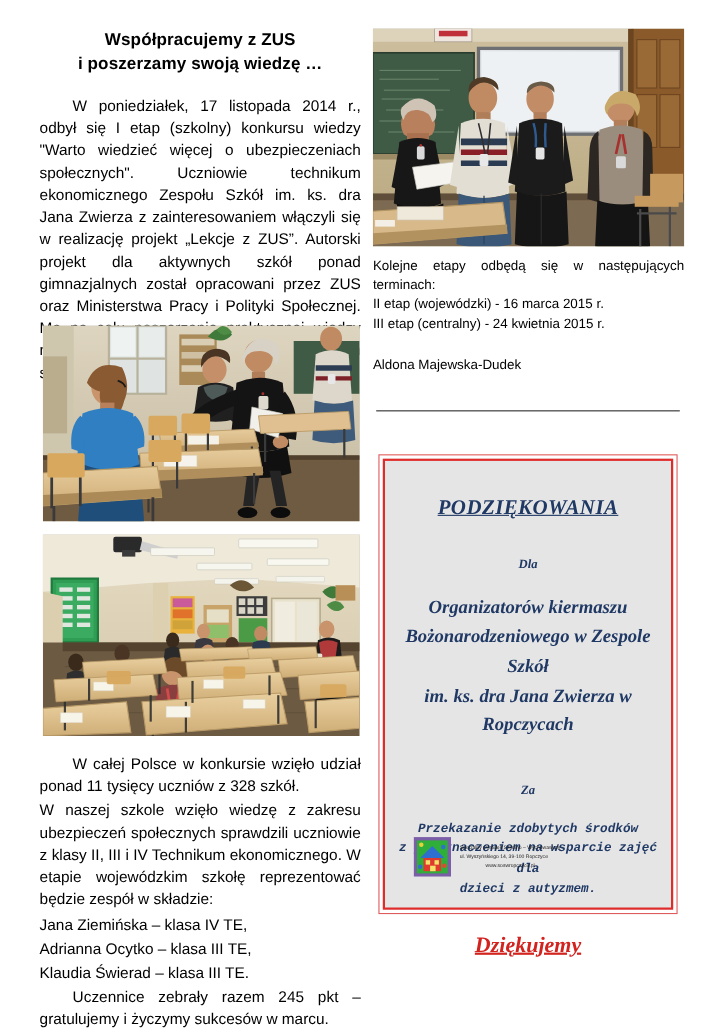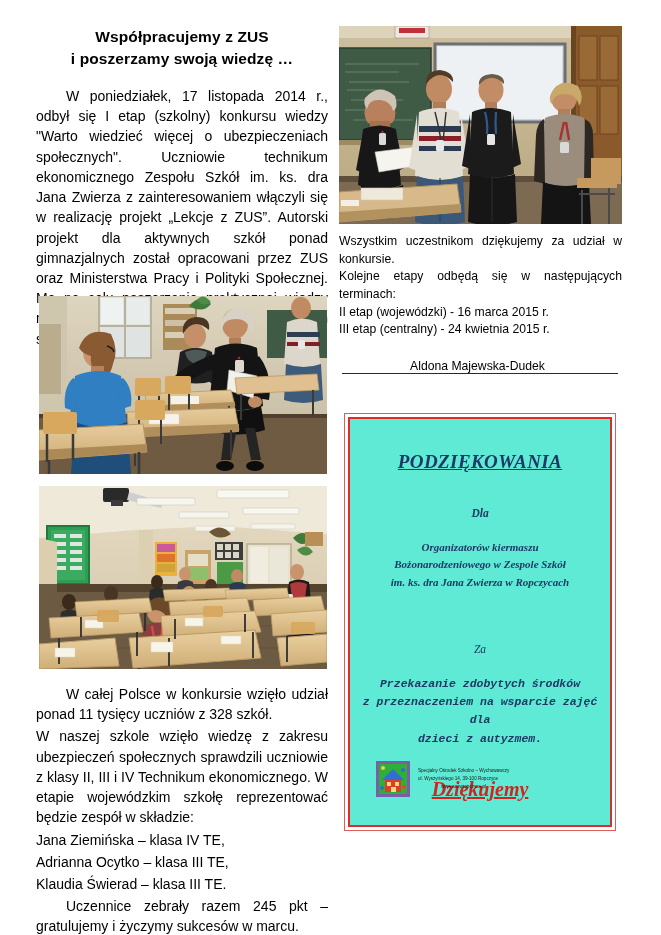--- a/index.html
+++ b/index.html
@@ -31,62 +31,62 @@
   .photo{position:absolute;overflow:hidden;background:#c9c3b4;}
 
   .photo-top{left:339px;top:26px;width:283px;height:198px;}
   .photo-mid{left:39px;top:296px;width:288px;height:178px;}
   .photo-bot{left:39px;top:486px;width:288px;height:183px;}
 
   
   .right-col{position:absolute;left:339px;top:233px;width:283px;}
   .r-par{font-size:12.2px;line-height:1.445;text-align:justify;margin:0;}
   .r-par.nojust{text-align:left;}
-  .sig{font-size:12.2px;text-align:center;margin:20px 0 0 0;padding-right:6px;}
+  .sig{font-size:12.2px;text-align:left;margin:20px 0 0 0;padding-right:6px;}
   .hr-sig{
     position:absolute;left:342px;top:373px;width:276px;height:0;
     border-top:1px solid #2b2b2b;
   }
 
   
   .cert{
     position:absolute;left:344px;top:413px;width:272px;height:418px;
     background:#ffffff;
     border:1px solid #e05b5b;
     box-sizing:border-box;
     padding:3px;
   }
   .cert-inner{
     width:100%;height:100%;box-sizing:border-box;
     border:2px solid #e02b2b;
-    background:#5eead4;
+    background:#e5e5e5;
     position:relative;
   }
   .cert-title{
     text-align:center;
     font-family:"Liberation Serif", serif;
     font-weight:bold;font-style:italic;
     font-size:19px;color:#1f3864;
     text-decoration:underline;
     margin-top:32px;letter-spacing:.4px;
   }
   .cert-dla{
     text-align:center;font-family:"Liberation Serif", serif;
     font-weight:bold;font-style:italic;font-size:11.5px;
     color:#1f3864;margin-top:34px;
   }
   .cert-block{
     text-align:center;font-family:"Liberation Serif", serif;
-    font-weight:bold;font-style:italic;font-size:11px;
+    font-weight:bold;font-style:italic;font-size:17px;
     color:#1f3864;line-height:1.58;margin-top:20px;
   }
   .cert-za{
     text-align:center;font-family:"Liberation Serif", serif;
-    font-weight:normal;font-style:italic;font-size:11.5px;
-    color:#1f3864;margin-top:52px;
+    font-weight:bold;font-style:italic;font-size:11.5px;
+    color:#1f3864;margin-top:40px;
   }
   .cert-reason{
     text-align:center;font-family:Liberation Mono, monospace;
     font-weight:bold;font-style:italic;font-size:11.5px;
     color:#1f3864;line-height:1.58;margin-top:20px;
   }
   .cert-thanks{
     text-align:center;font-family:"Liberation Serif", serif;
     font-weight:bold;font-style:italic;font-size:20px;
     color:#d2231f;text-decoration:underline;margin-top:30px;
@@ -544,21 +544,20 @@
 
       <g fill="#d8a85e" opacity="0.95">
         <rect x="58" y="124" width="22" height="12" rx="2"></rect>
         <rect x="164" y="120" width="20" height="11" rx="2"></rect>
         <rect x="252" y="136" width="24" height="12" rx="2"></rect>
       </g>
     </svg>
   </div>
 
   <div class="right-col">
-    <p class="r-par">Wszystkim uczestnikom dziękujemy za udział w konkursie.</p>
     <p class="r-par">Kolejne etapy odbędą się w następujących terminach:</p>
     <p class="r-par nojust">II etap (wojewódzki) - 16 marca 2015 r.</p>
     <p class="r-par nojust">III etap (centralny) - 24 kwietnia 2015 r.</p>
     <p class="sig">Aldona Majewska-Dudek</p>
   </div>
   <div class="hr-sig"></div>
 
   <div class="cert">
     <div class="cert-inner">
       <div class="cert-title">PODZIĘKOWANIA</div>

